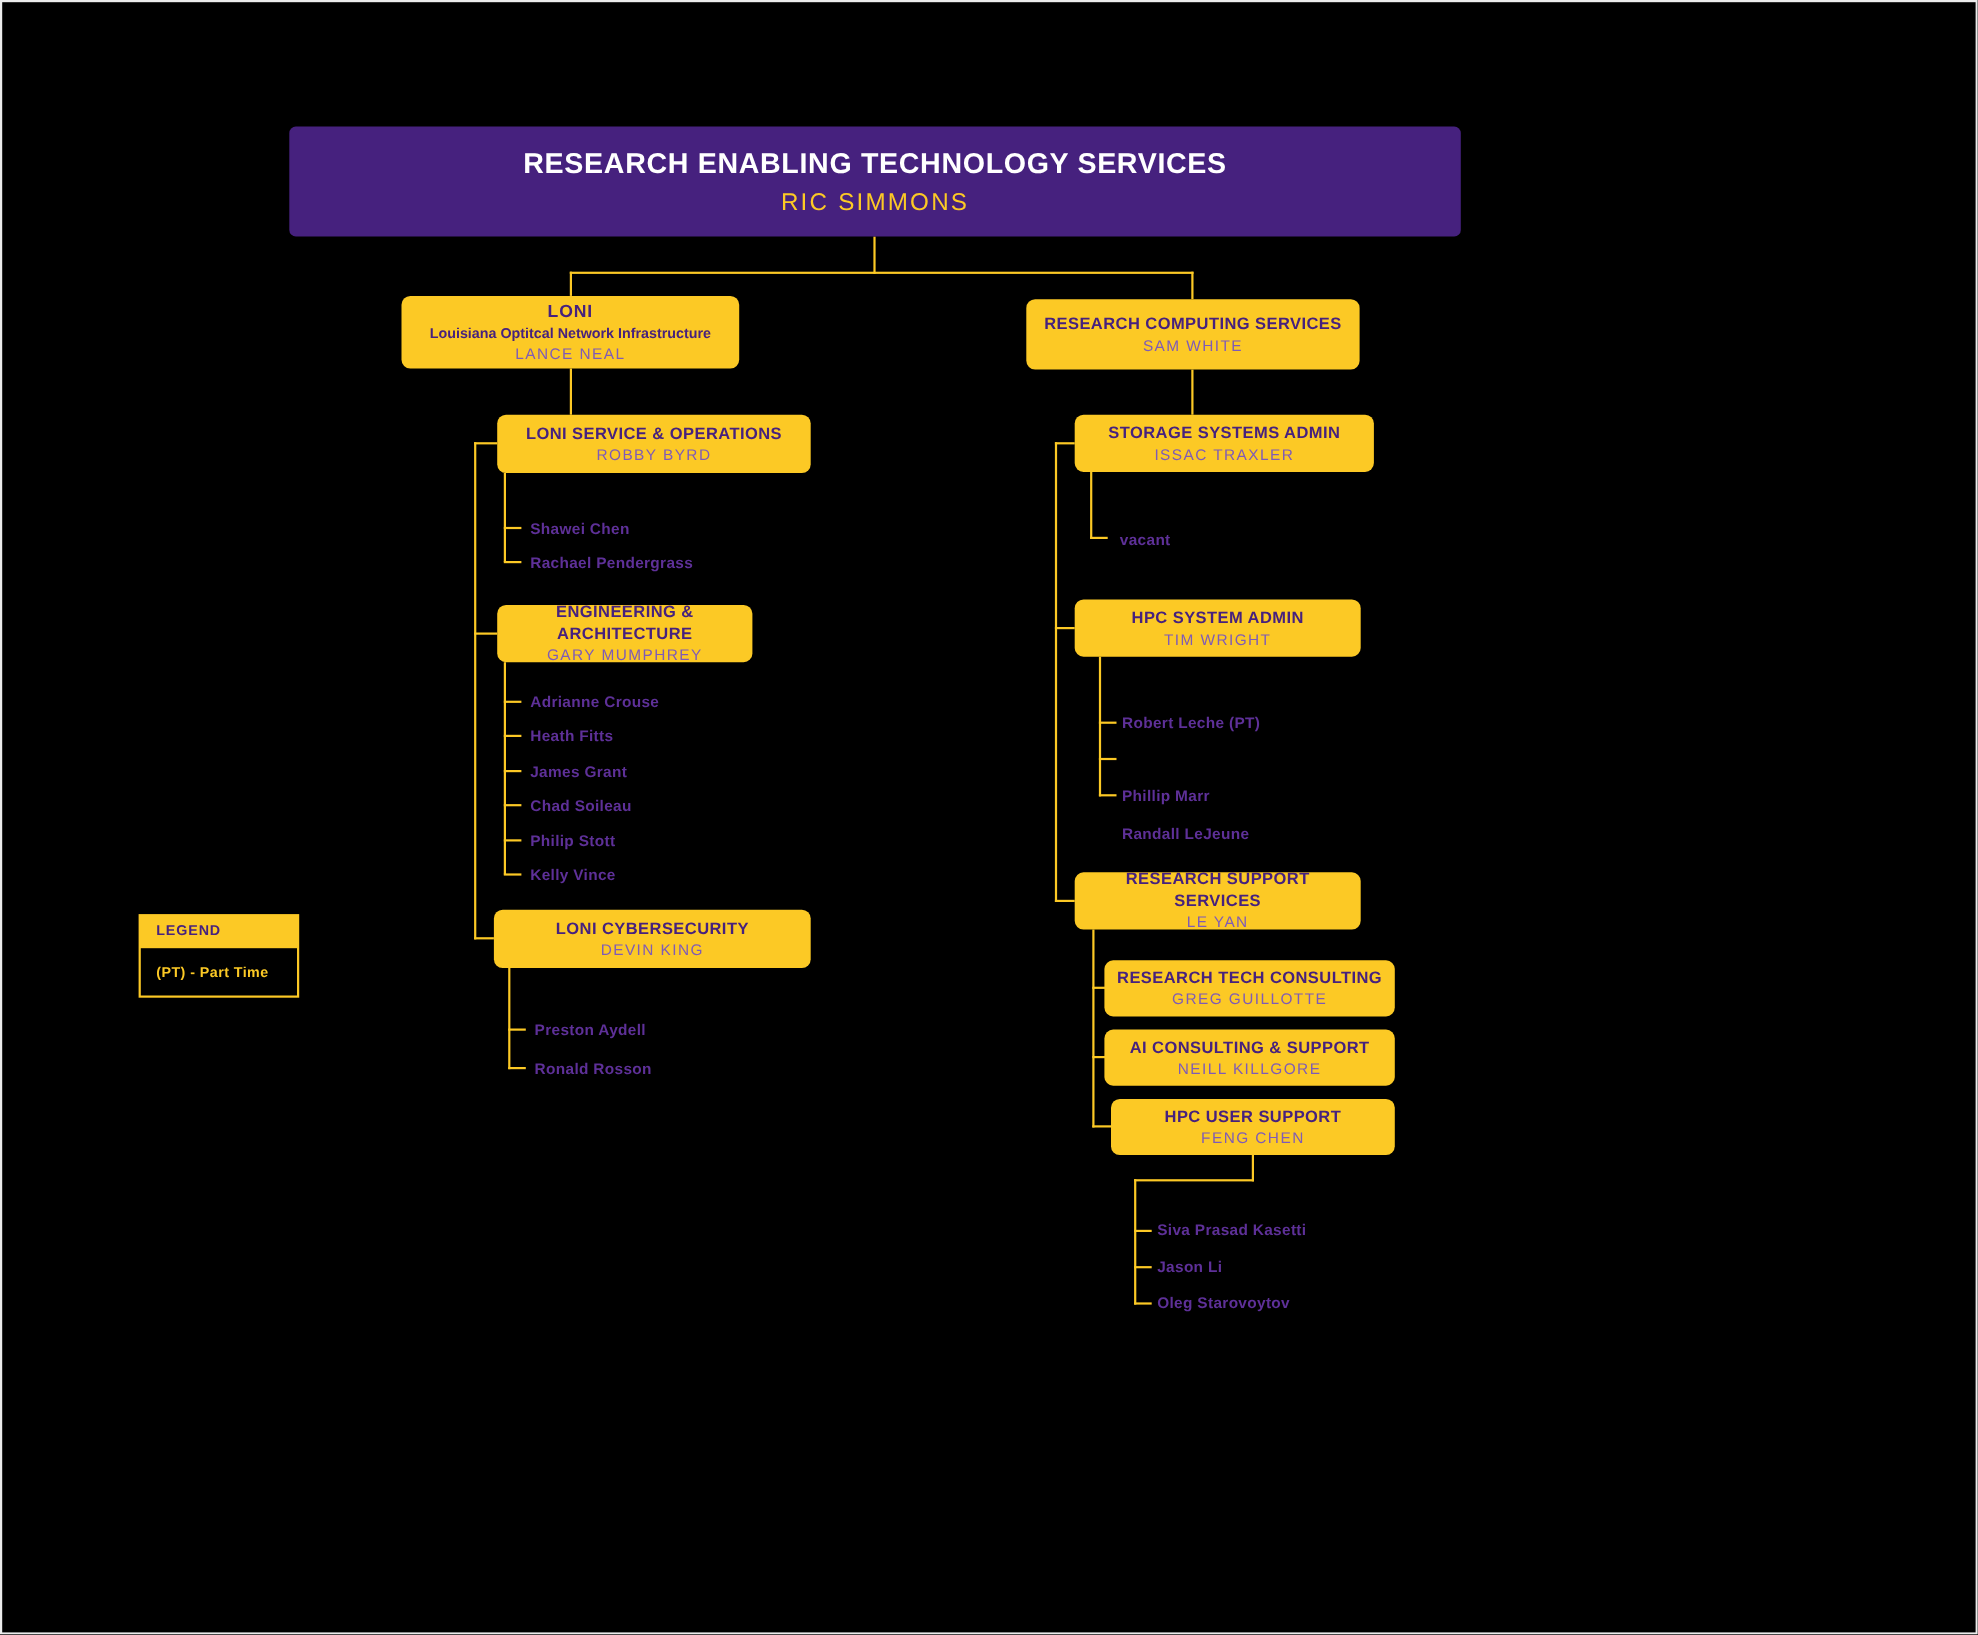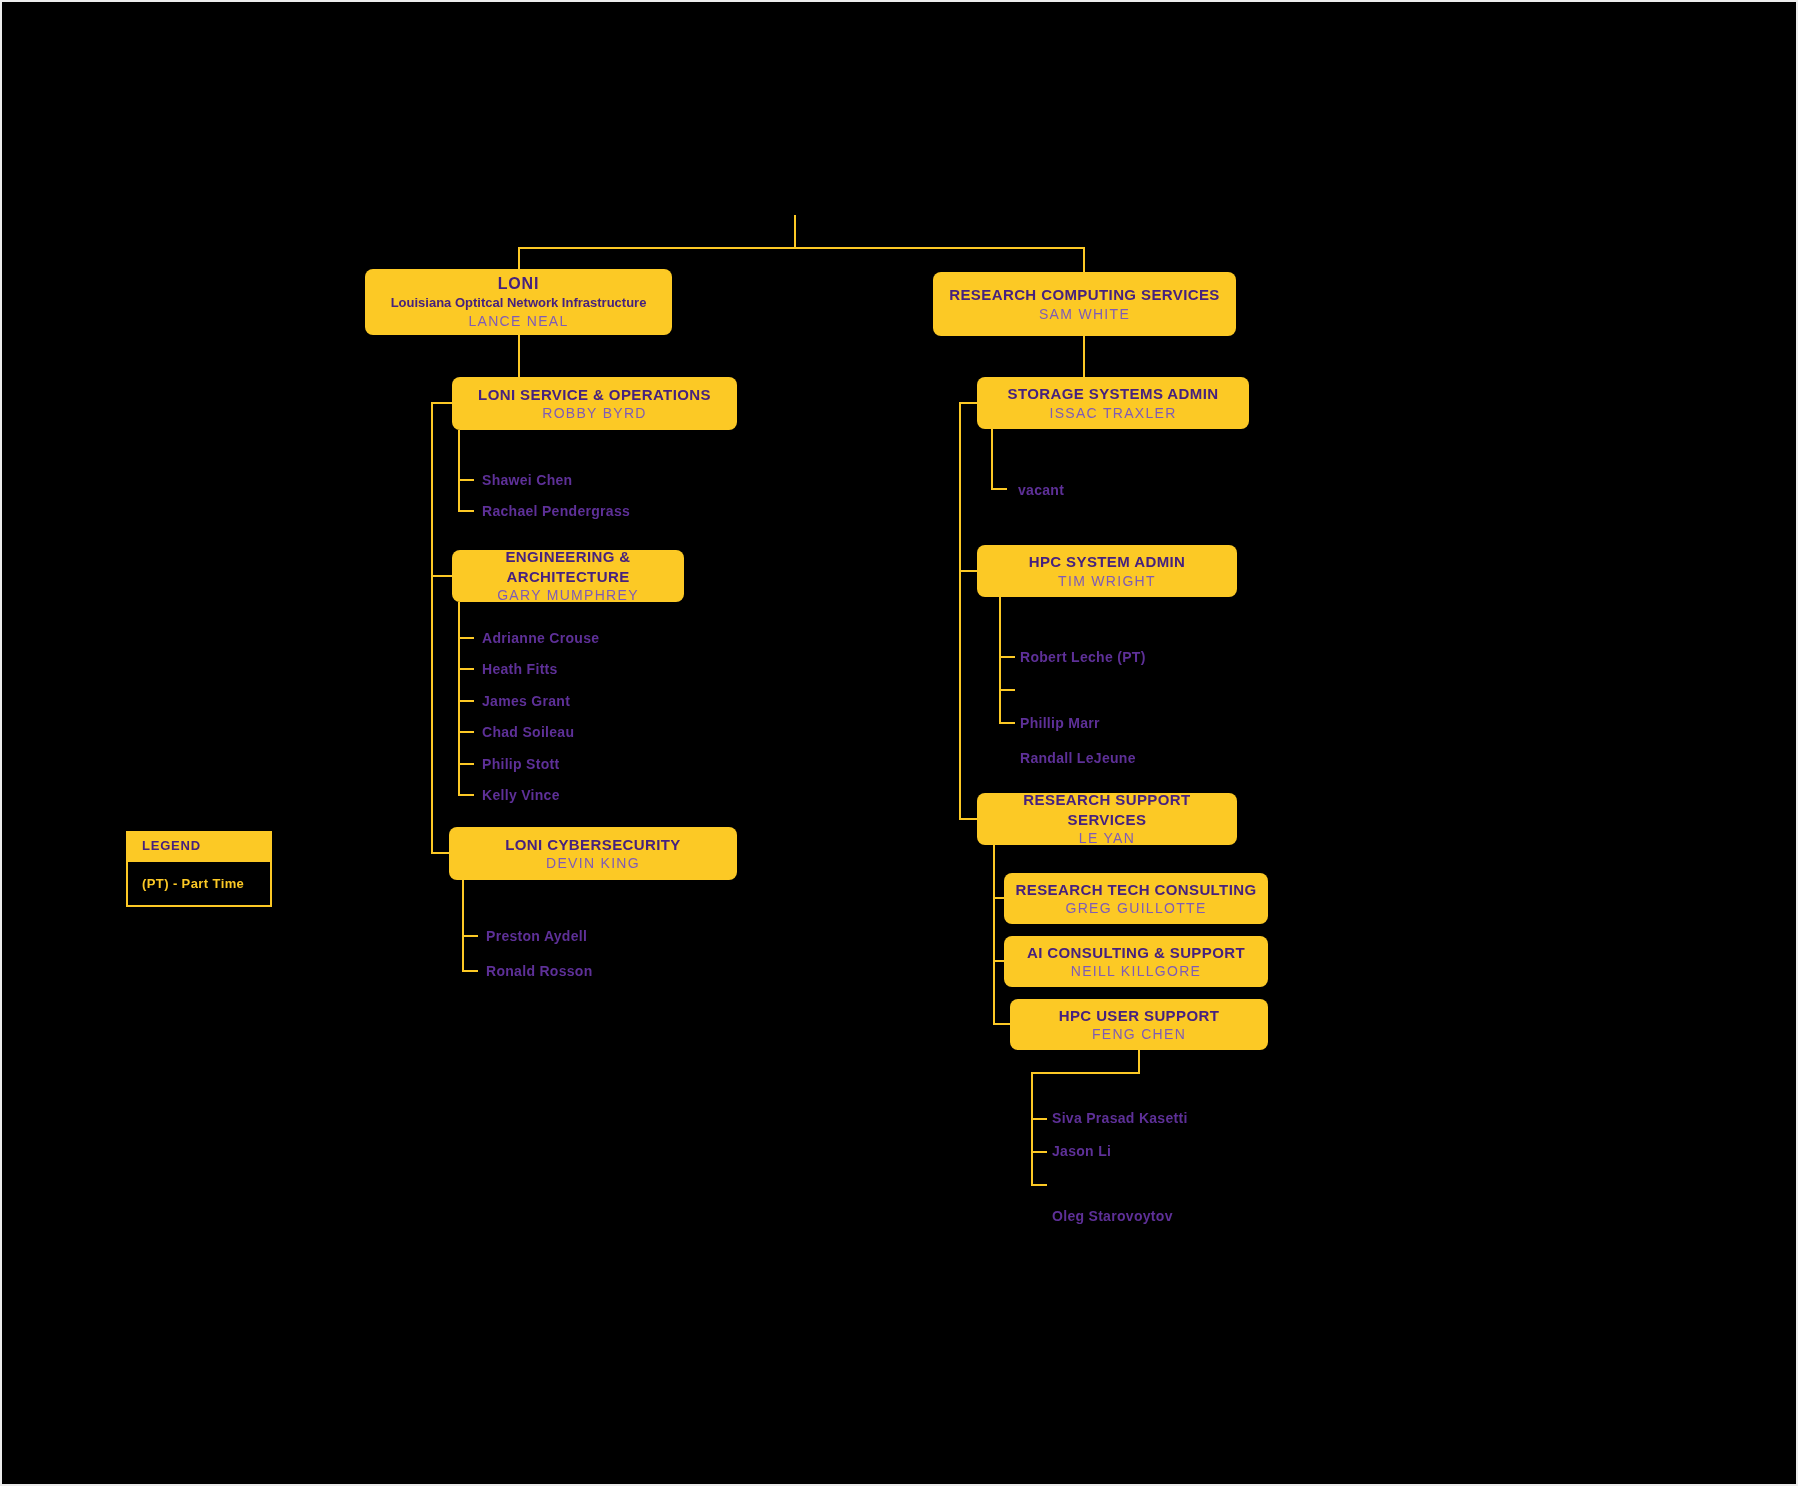--- a/index.html
+++ b/index.html
@@ -99,20 +99,24 @@
   <div class="line" style="left:991px;top:958px;width:12px;height:2px;"></div>
   <div class="line" style="left:991px;top:1021px;width:18px;height:2px;"></div>
 
   <div class="line" style="left:1136px;top:1048px;width:2px;height:24px;"></div>
   <div class="line" style="left:1029px;top:1070px;width:109px;height:2px;"></div>
   <div class="line" style="left:1029px;top:1070px;width:2px;height:114px;"></div>
   <div class="line" style="left:1029px;top:1116px;width:16px;height:2px;"></div>
   <div class="line" style="left:1029px;top:1149px;width:16px;height:2px;"></div>
   <div class="line" style="left:1029px;top:1182px;width:16px;height:2px;"></div>
 
+  <div class="box root" style="left:261px;top:113px;width:1065px;height:100px;">
+    <div class="title">RESEARCH ENABLING TECHNOLOGY SERVICES</div>
+    <div class="name">RIC SIMMONS</div>
+  </div>
 
   <div class="box gold" style="left:363px;top:267px;width:307px;height:66px;">
     <div class="title loni-title">LONI</div>
     <div class="subtitle">Louisiana Optitcal Network Infrastructure</div>
     <div class="name">LANCE NEAL</div>
   </div>
 
   <div class="box gold" style="left:450px;top:375px;width:285px;height:53px;">
     <div class="title">LONI SERVICE &amp; OPERATIONS</div>
     <div class="name">ROBBY BYRD</div>
@@ -171,21 +175,21 @@
     <div class="title">AI CONSULTING &amp; SUPPORT</div>
     <div class="name">NEILL KILLGORE</div>
   </div>
 
   <div class="box gold" style="left:1008px;top:997px;width:258px;height:51px;">
     <div class="title">HPC USER SUPPORT</div>
     <div class="name">FENG CHEN</div>
   </div>
   <div class="leaf" style="left:1050px;top:1108px;">Siva Prasad Kasetti</div>
   <div class="leaf" style="left:1050px;top:1141px;">Jason Li</div>
-  <div class="leaf" style="left:1050px;top:1174px;margin-top:32px;">Oleg Starovoytov</div>
+  <div class="leaf" style="left:1050px;top:1174px;">Oleg Starovoytov</div>
 
   <div class="legend-header" style="left:124px;top:829px;width:146px;height:29px;">
     <span>LEGEND</span>
   </div>
   <div class="legend-body" style="left:124px;top:858px;width:146px;height:47px;">
     <span>(PT) - Part Time</span>
   </div>
 
 </div>
 

